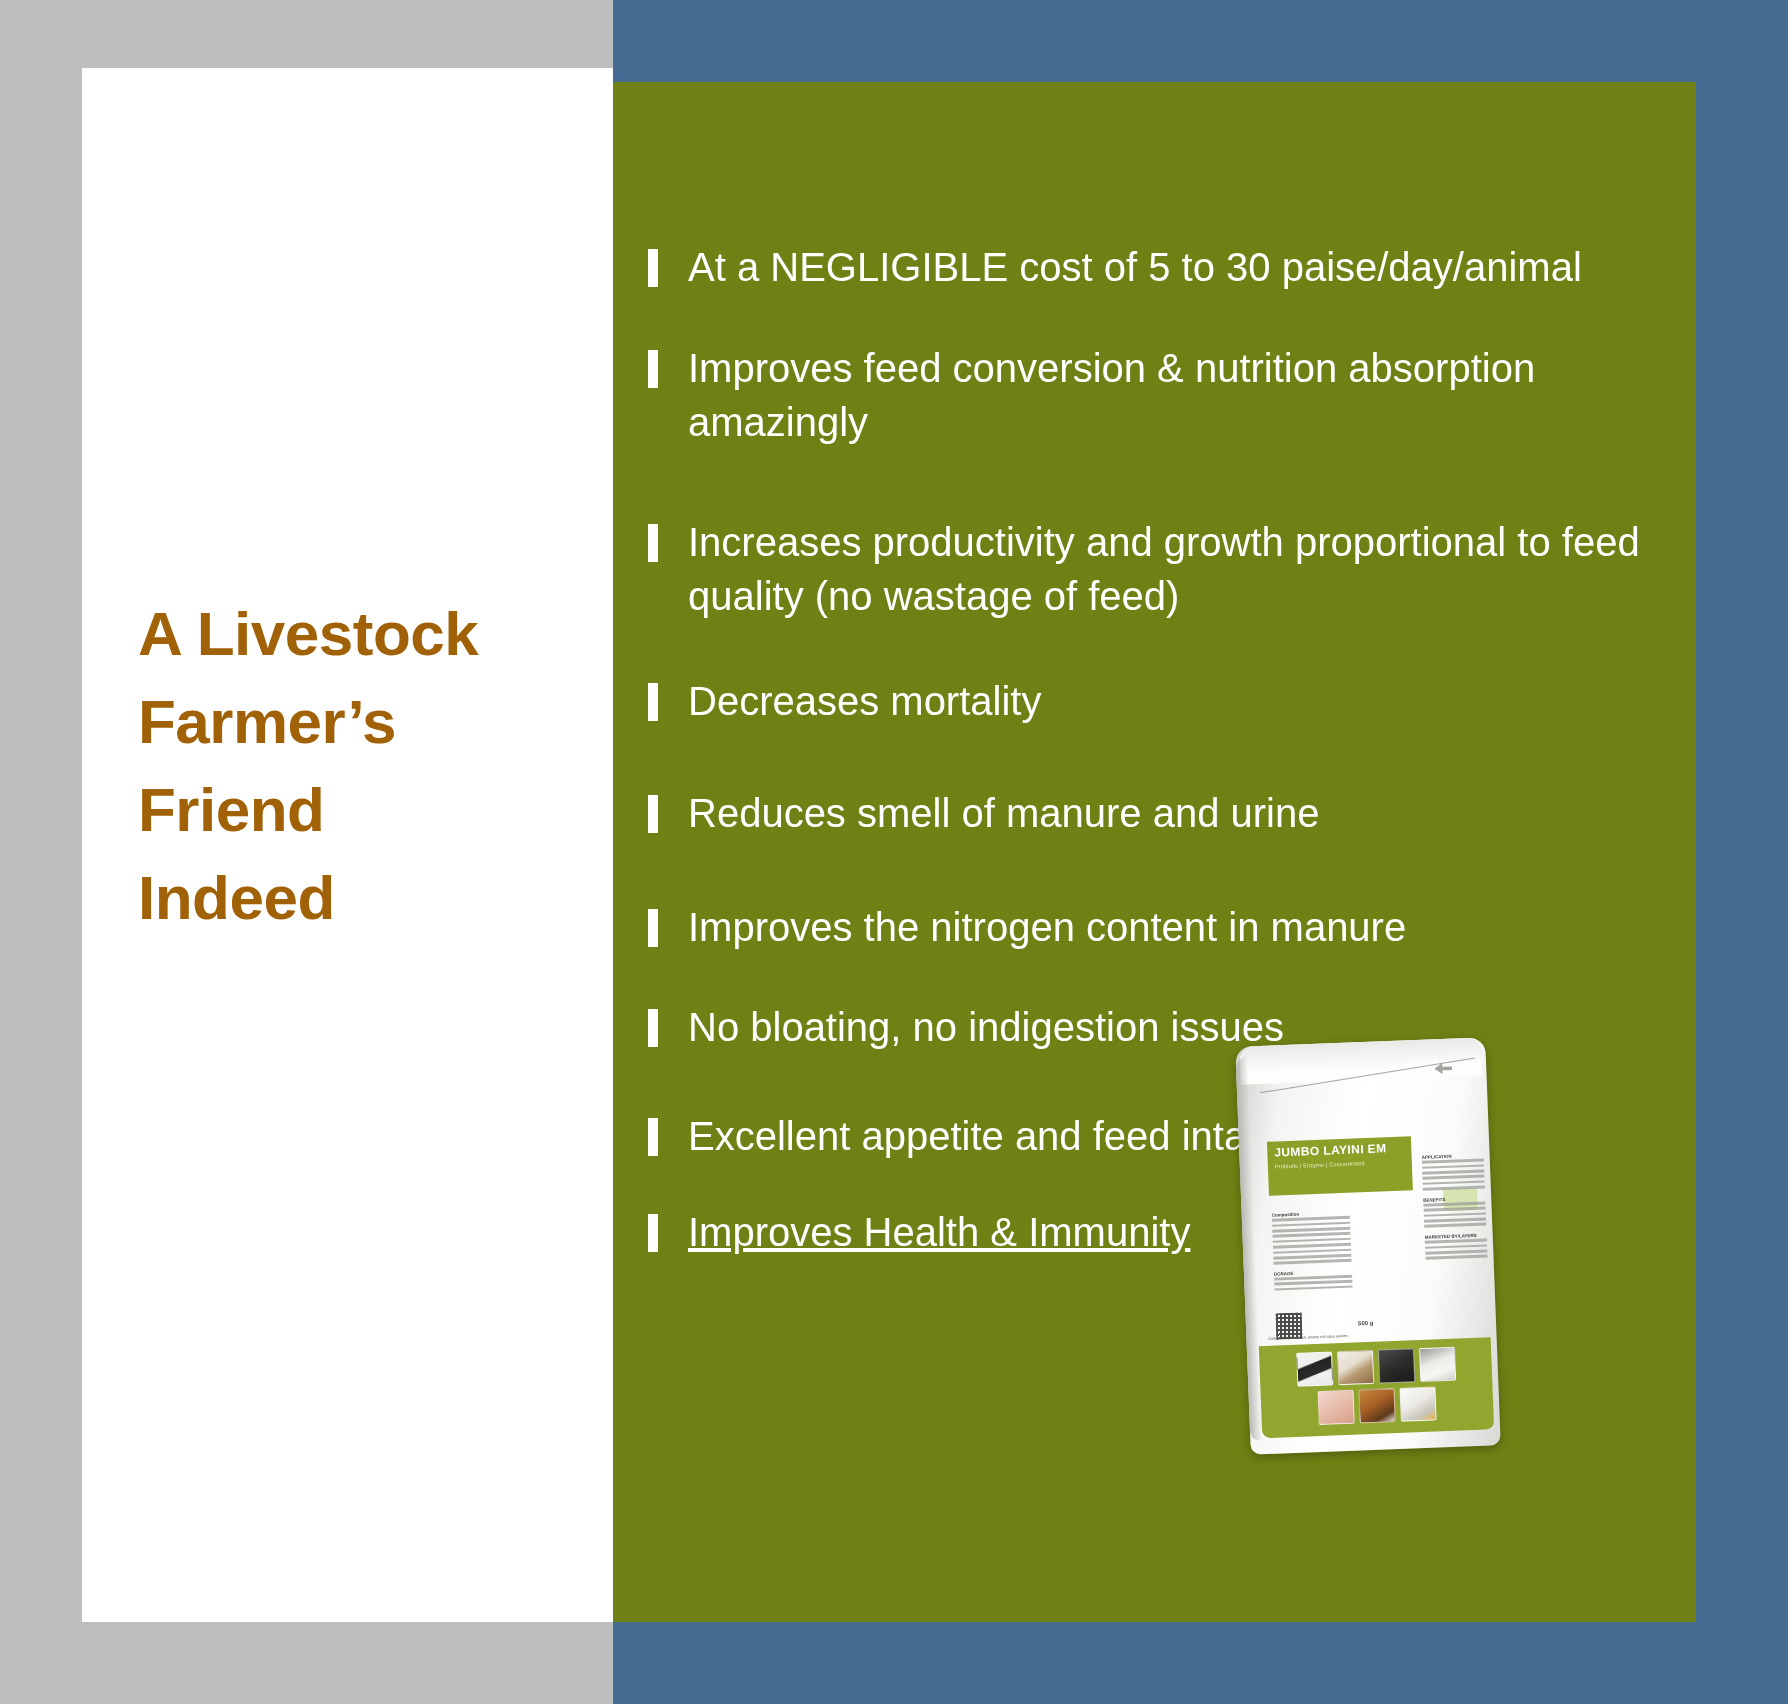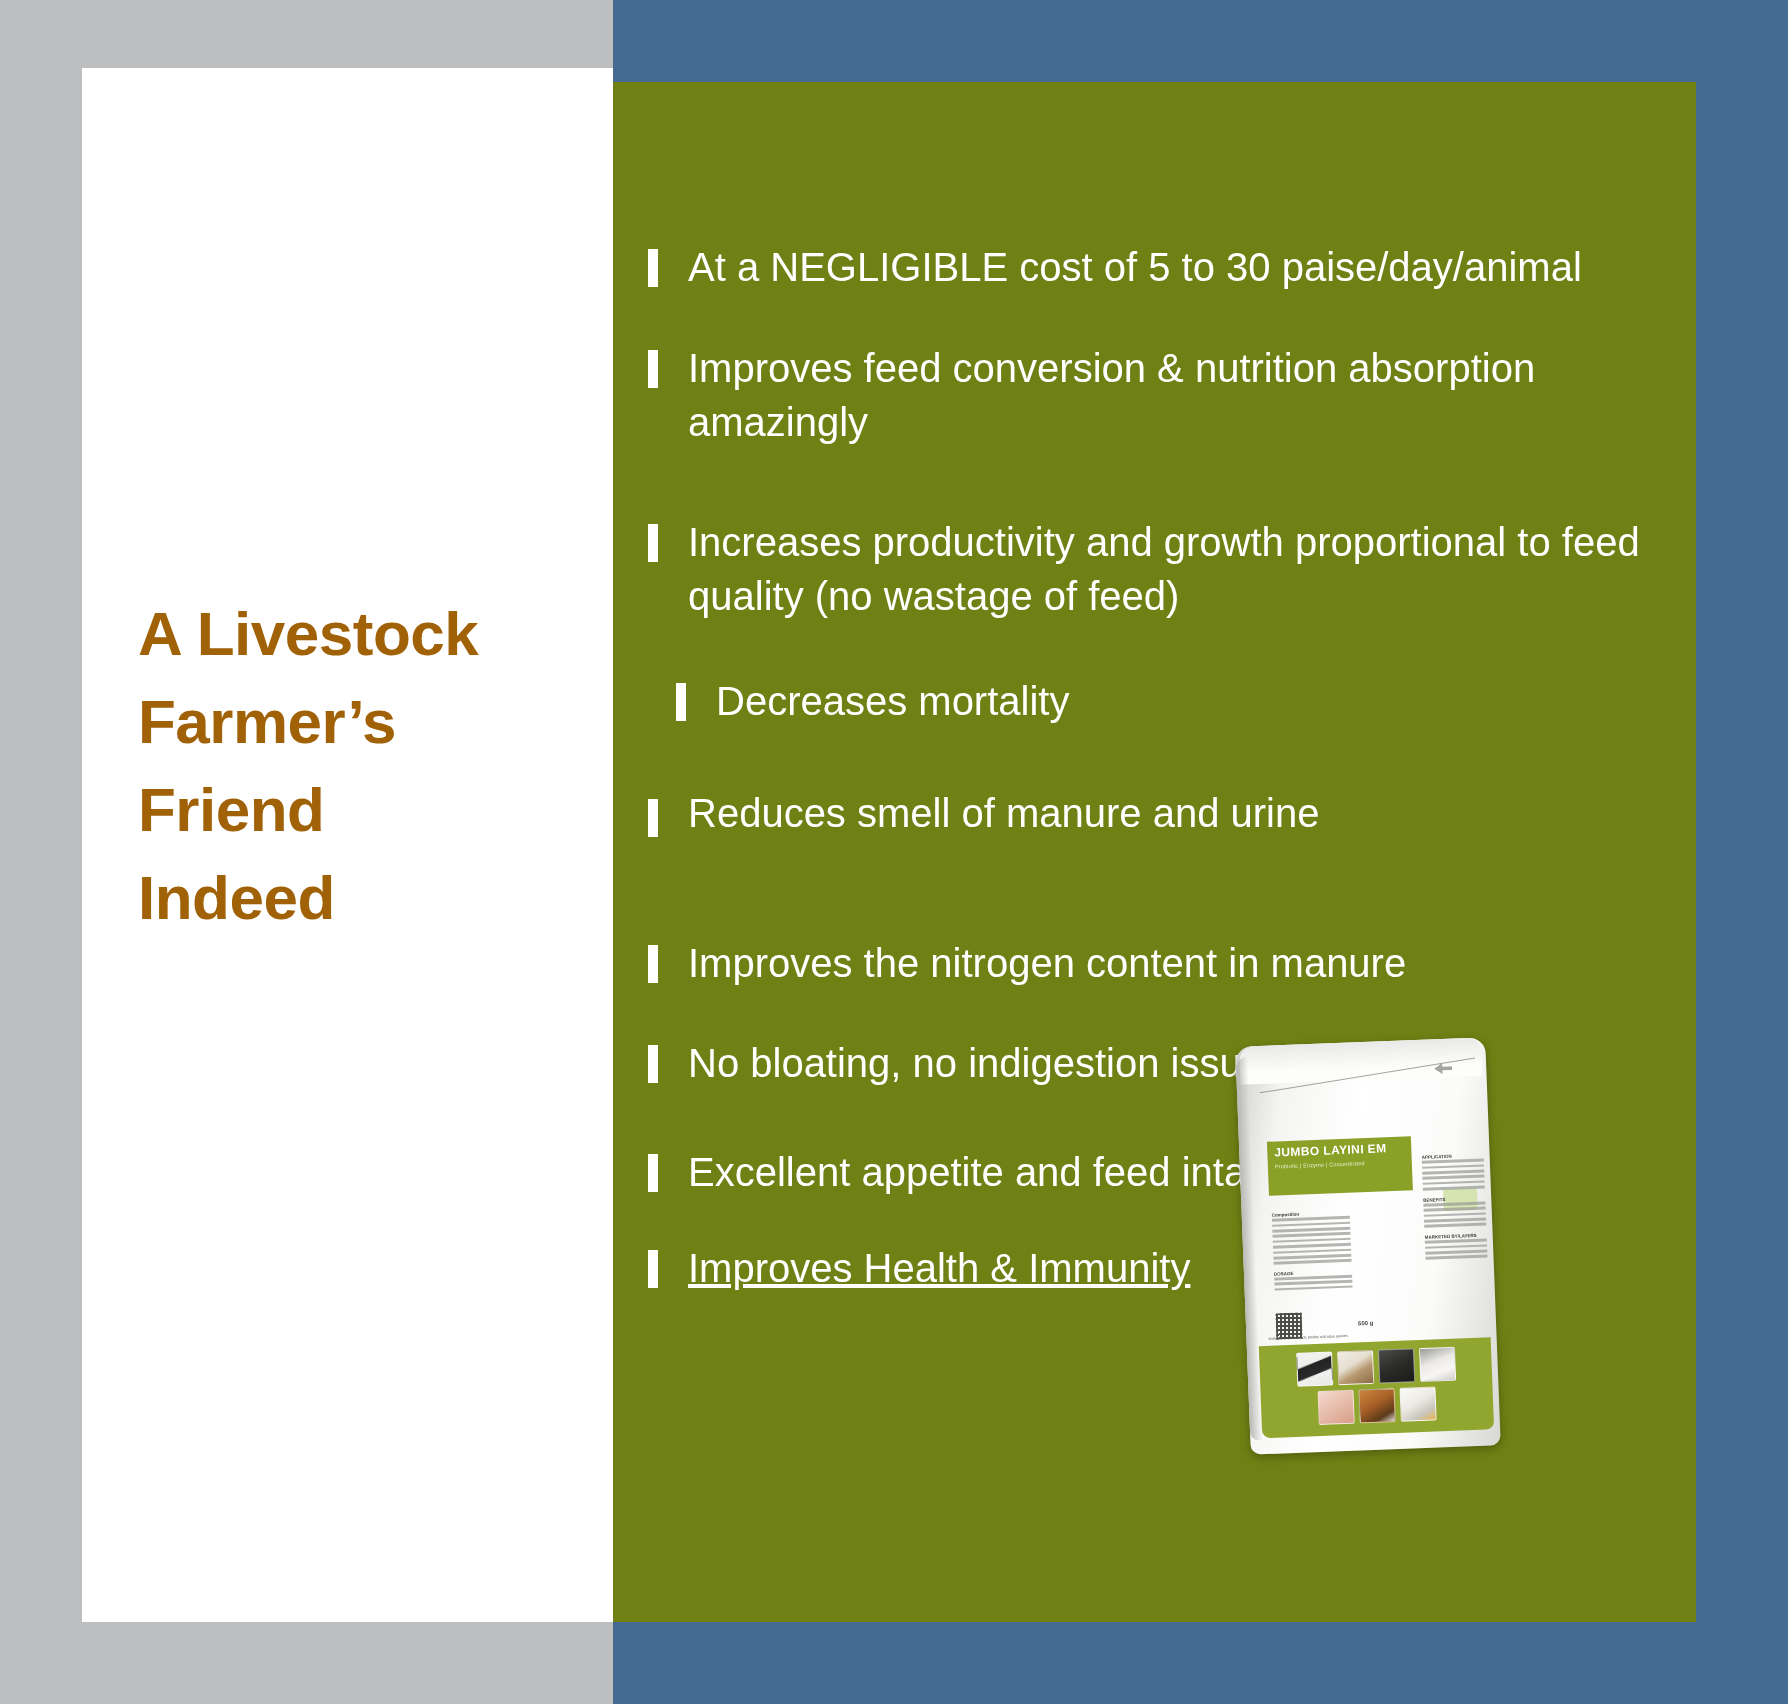--- a/index.html
+++ b/index.html
@@ -82,22 +82,22 @@
     background:#ffffff;
     margin-right:30px;
     margin-top:9px;
   }
   .bullet-text { flex:1 1 auto; }
 
   
   .bullet-row.g0  { margin-bottom:47px; }
   .bullet-row.g1  { margin-bottom:66px; }
   .bullet-row.g2  { margin-bottom:51px; }
-  .bullet-row.g3  { margin-bottom:58px;margin-left:28px; }
-  .bullet-row.g4  { margin-bottom:96px;align-items:center; }
+  .bullet-row.g3  { margin-bottom:58px; }
+  .bullet-row.g4  { margin-bottom:60px; }
   .bullet-row.g5  { margin-bottom:46px; }
   .bullet-row.g6  { margin-bottom:55px; }
   .bullet-row.g7  { margin-bottom:42px; }
   .bullet-row.g8  { margin-bottom:0;text-decoration:underline; }
 
   
   .product {
     position:absolute;
     left:1243px; top:1042px;
     width:250px; height:408px;

